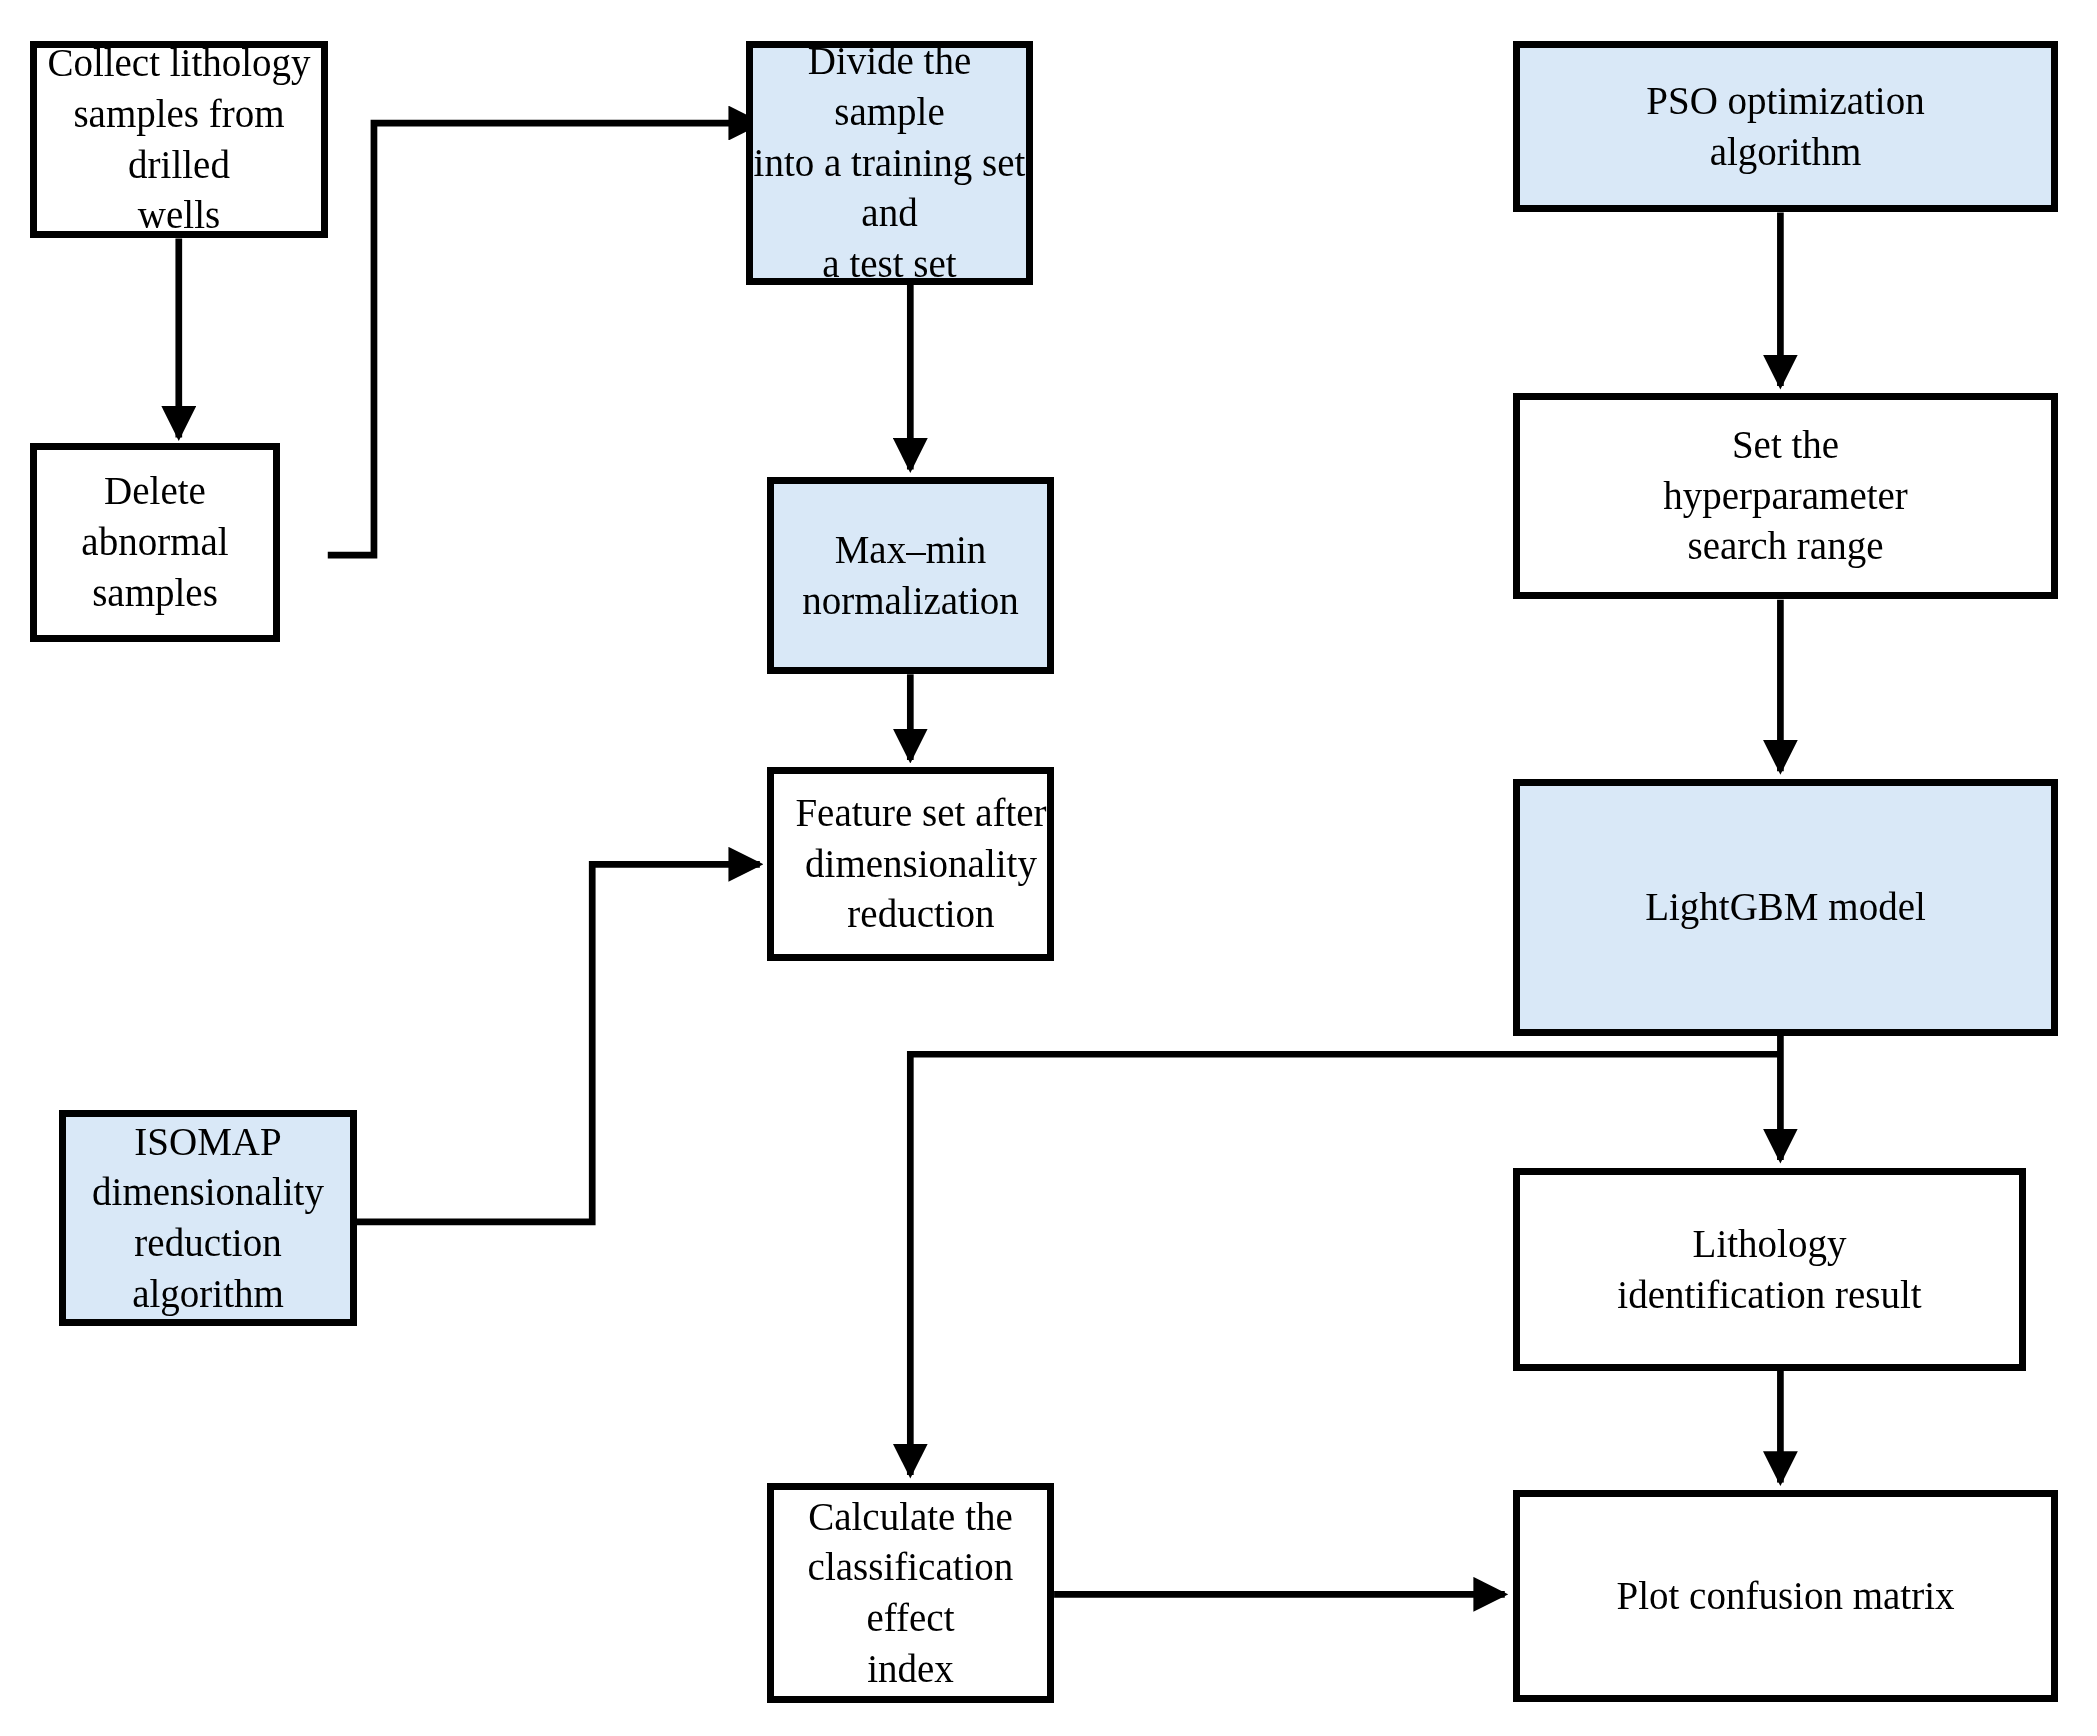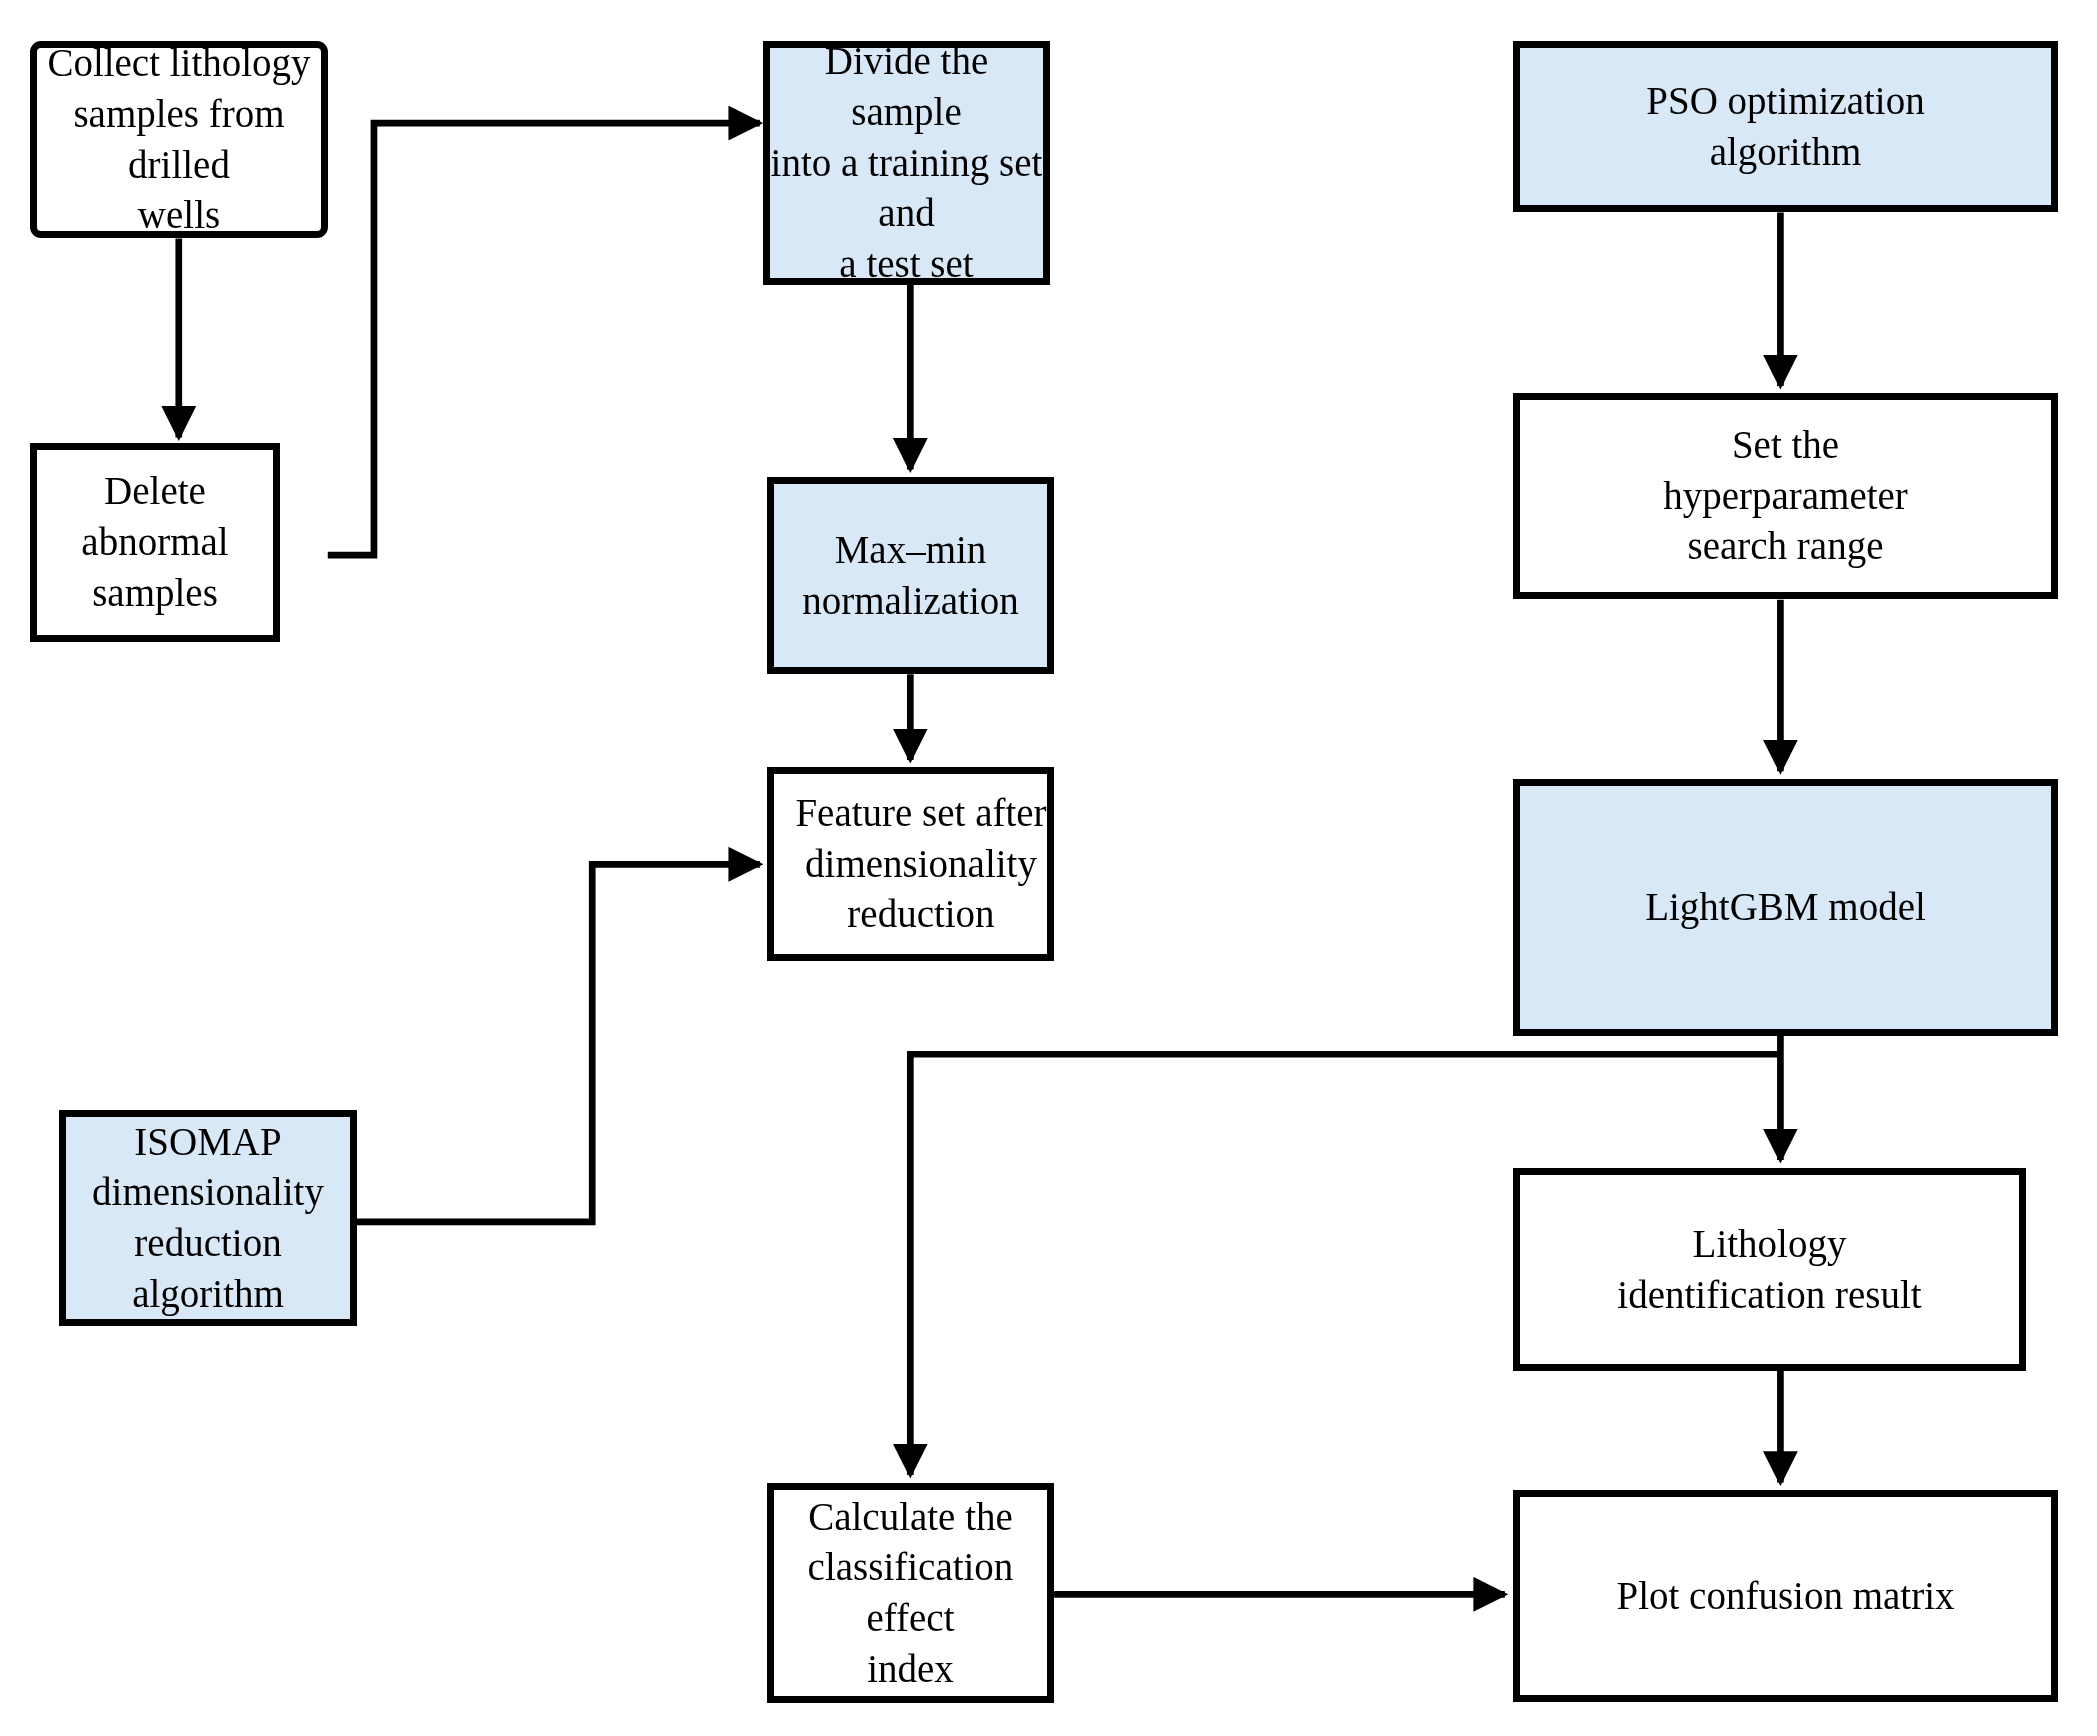--- a/index.html
+++ b/index.html
@@ -71,28 +71,28 @@
 
     <path class="edge" marker-end="url(#arrow)" d="M 2390 1390 V 1557"></path>
 
     <path class="edge" marker-end="url(#arrow)" d="M 2390 1415 H 1222 V 1980"></path>
 
     <path class="edge" marker-end="url(#arrow)" d="M 2390 1840 V 1990"></path>
 
     <path class="edge" marker-end="url(#arrow)" d="M 1415 2140 H 2020"></path>
   </svg>
 
-  <div class="node" style="left:30px;  top:41px;   width:298px; height:197px;border-radius:11px;">Collect lithology
+  <div class="node" style="left:30px;  top:41px;   width:298px; height:197px;">Collect lithology
 samples from drilled
 wells</div>
 
   <div class="node" style="left:30px;  top:443px;  width:250px; height:199px;">Delete abnormal
 samples</div>
 
-  <div class="node highlight" style="left:763px; top:41px;   width:287px; height:244px;">Divide the sample
+  <div class="node highlight" style="left:746px; top:41px;   width:287px; height:244px;">Divide the sample
 into a training set and
 a test set</div>
 
   <div class="node highlight" style="left:767px; top:477px;  width:287px; height:197px;">Max–min
 normalization</div>
 
   <div class="node" style="left:767px; top:767px; width:287px; height:194px;padding-left:21px;">Feature set after
 dimensionality
 reduction</div>
 

